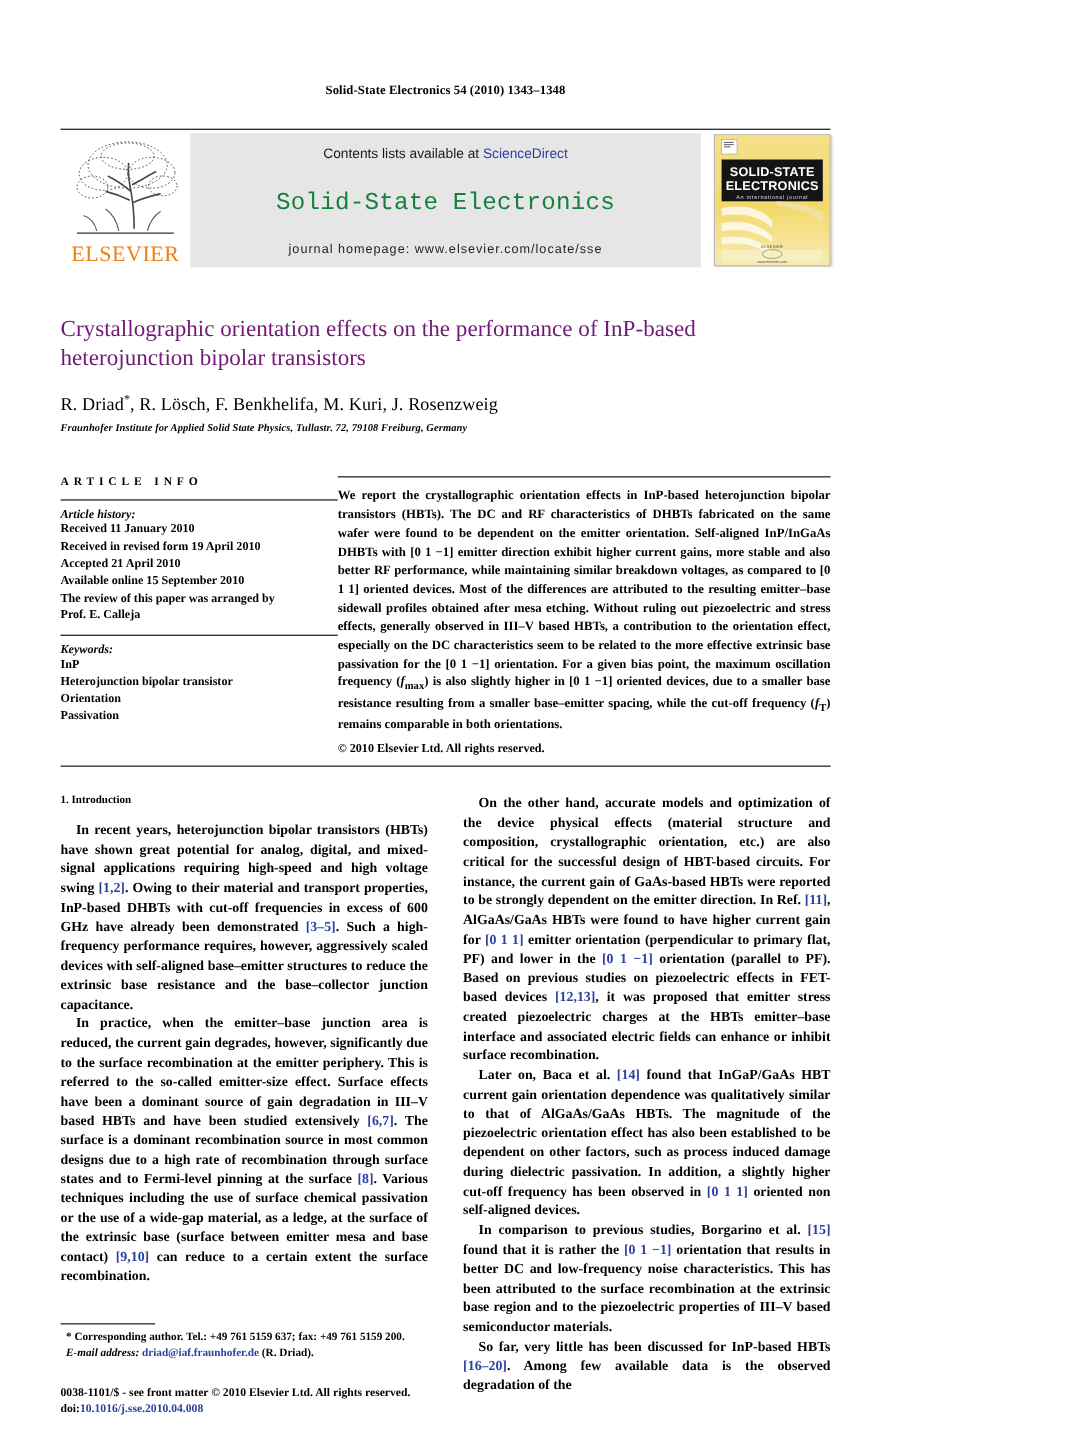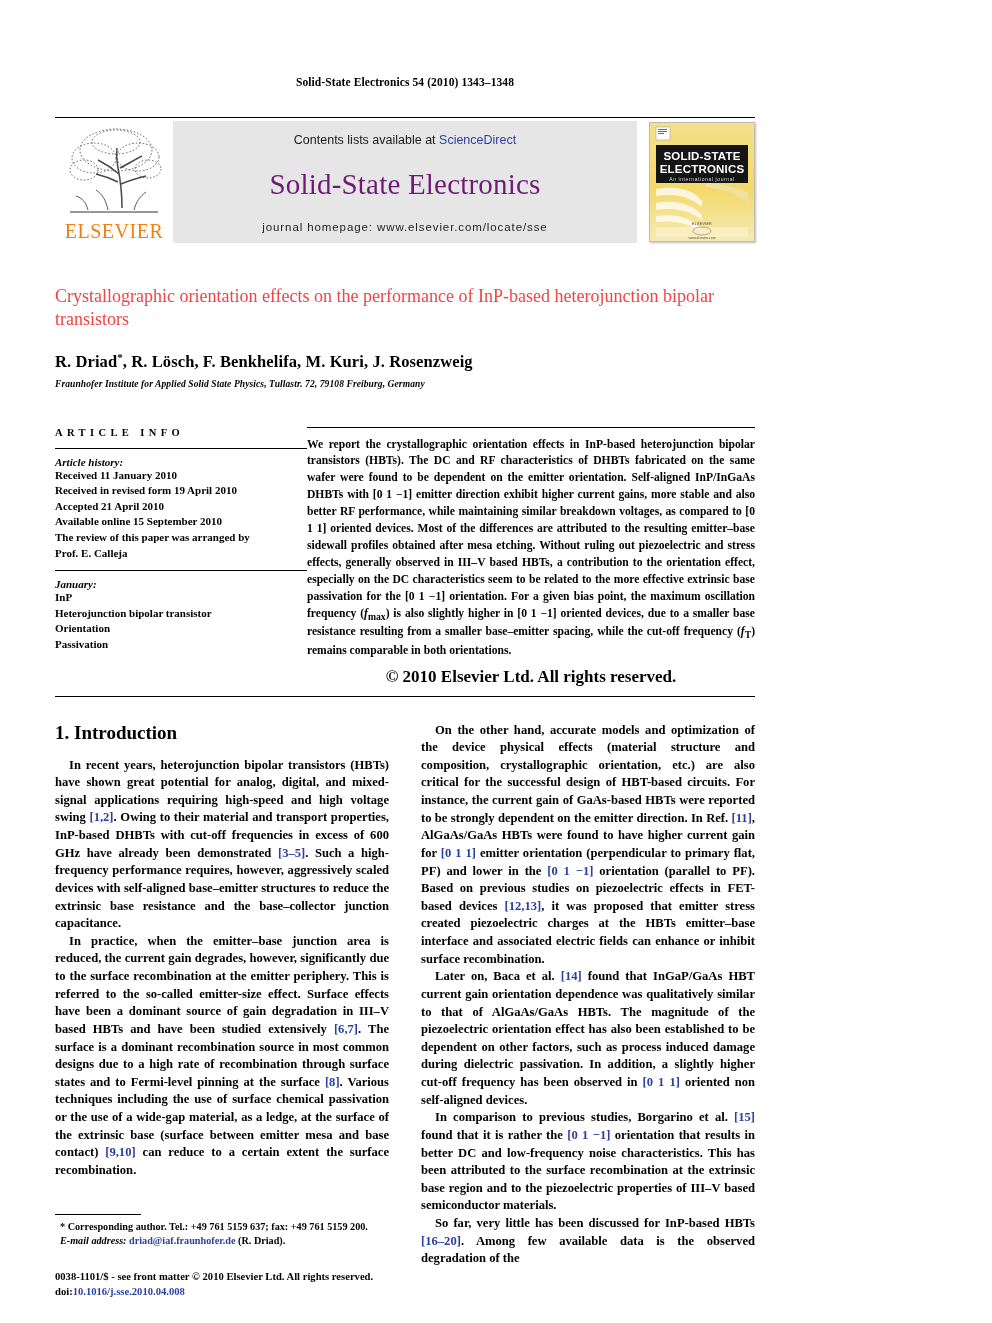--- a/index.html
+++ b/index.html
@@ -76,23 +76,23 @@
   }
   .contents-line {
     font-family: "Liberation Sans", sans-serif;
     font-size: 12.5px;
     color: #1a1a1a;
   }
   .contents-line .sd {
     color: #2b3fa0;
   }
   .journal-name {
-    font-family: Liberation Serif, serif;
-    font-size: 29px;
-    color: #701a75;
+    font-family: Liberation Mono, monospace;
+    font-size: 22px;
+    color: #15803d;
     letter-spacing: 0.2px;
   }
   .homepage-line {
     font-family: "Liberation Sans", sans-serif;
     font-size: 11.5px;
     color: #222;
     letter-spacing: 0.9px;
   }
   .cover-thumb {
     flex: 0 0 118px;
@@ -108,29 +108,29 @@
     background: #f2e49a;
     position: relative;
     overflow: hidden;
     box-shadow: 1px 1px 2px rgba(0,0,0,.25);
   }
 
   
   .title-block { margin-top: 42px; }
   .paper-title {
     font-family: "Liberation Serif", serif;
-    font-size: 18px;
+    font-size: 21px;
     line-height: 1.28;
-    color: #ef4444;
+    color: #701a75;
     font-weight: normal;
     margin: 0;
   }
   .authors {
     font-family: "Liberation Serif", serif;
-    font-weight: bold;
+    font-weight: normal;
     font-size: 16.5px;
     margin-top: 19px;
     letter-spacing: 0.1px;
   }
   .authors sup { font-size: 11px; vertical-align: super; }
   .affiliation {
     font-family: "Liberation Serif", serif;
     font-style: italic;
     font-weight: bold;
     font-size: 9.5px;
@@ -178,42 +178,42 @@
   .abstract-body {
     padding-top: 9px;
     font-family: "Liberation Serif", serif;
     font-weight: bold;
     font-size: 11.6px;
     line-height: 1.46;
     text-align: justify;
     hyphens: none;
   }
   .copyright {
-    text-align: center;
-    font-family: "Liberation Serif", serif;
-    font-weight: bold;
-    font-size: 17px;
+    text-align: left;
+    font-family: "Liberation Serif", serif;
+    font-weight: bold;
+    font-size: 11px;
     margin-top: 7px;
   }
   .rule-after-abstract {
     border-top: 1.6px solid #000;
     margin-top: 9px;
   }
 
   
   .body-cols {
     margin-top: 25px;
     display: flex;
     gap: 32px;
   }
   .bcol { flex: 1 1 0; min-width: 0; position: relative; }
   .h1 {
     font-family: "Liberation Serif", serif;
     font-weight: bold;
-    font-size: 19px;
+    font-size: 10px;
     margin: 0 0 13px 0;
   }
   .para {
     font-family: "Liberation Serif", serif;
     font-weight: bold;
     font-size: 12.6px;
     line-height: 1.40;
     text-align: justify;
     text-indent: 14px;
     margin: 0;
@@ -349,21 +349,21 @@
         <div class="info-label">Article history:</div>
         <div class="info-line">Received 11 January 2010</div>
         <div class="info-line">Received in revised form 19 April 2010</div>
         <div class="info-line">Accepted 21 April 2010</div>
         <div class="info-line">Available online 15 September 2010</div>
         <div class="info-line">The review of this paper was arranged by</div>
         <div class="info-line">Prof. E. Calleja</div>
       </div>
       <div class="hr-thin"></div>
       <div class="info-group">
-        <div class="info-label">January:</div>
+        <div class="info-label">Keywords:</div>
         <div class="kw-line">InP</div>
         <div class="kw-line">Heterojunction bipolar transistor</div>
         <div class="kw-line">Orientation</div>
         <div class="kw-line">Passivation</div>
       </div>
     </div>
 
     <div class="col-abstract">
       <div class="hr-thick"></div>
       <div class="abstract-body">

